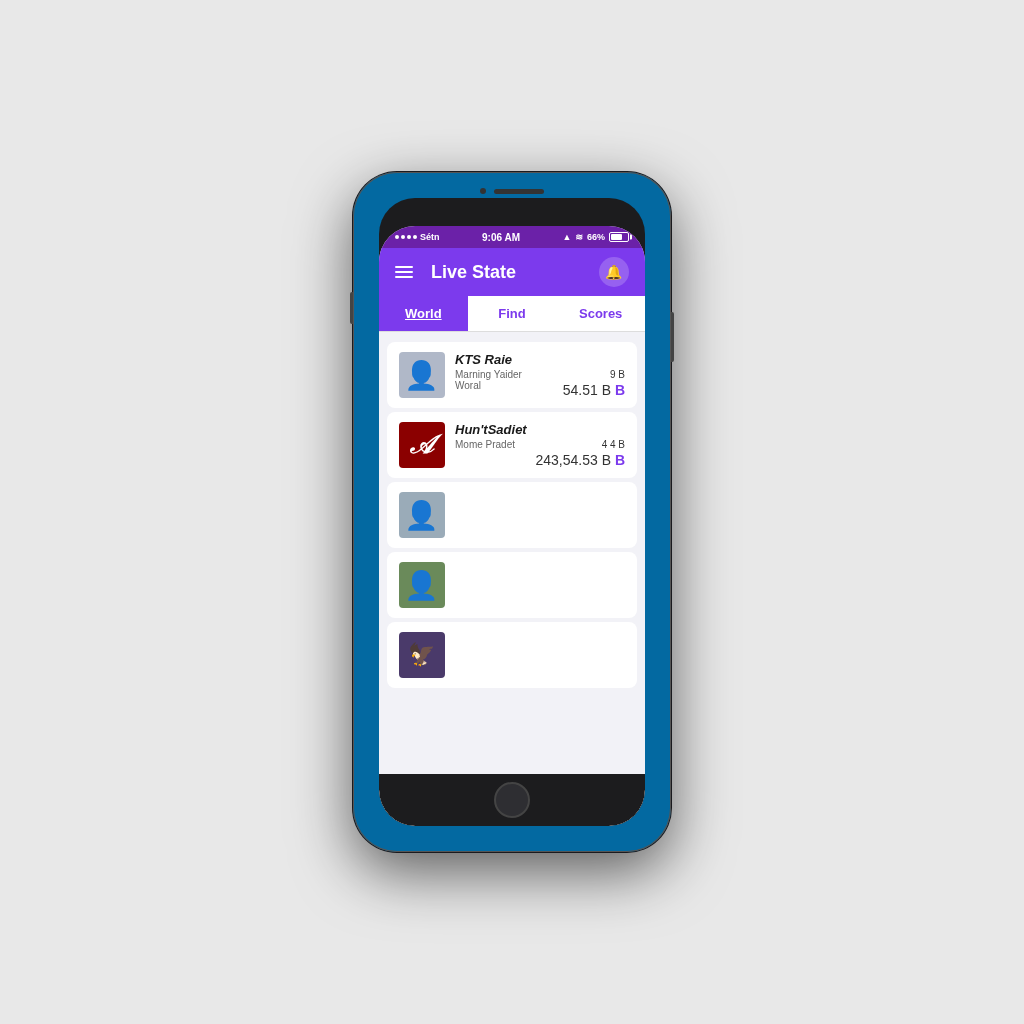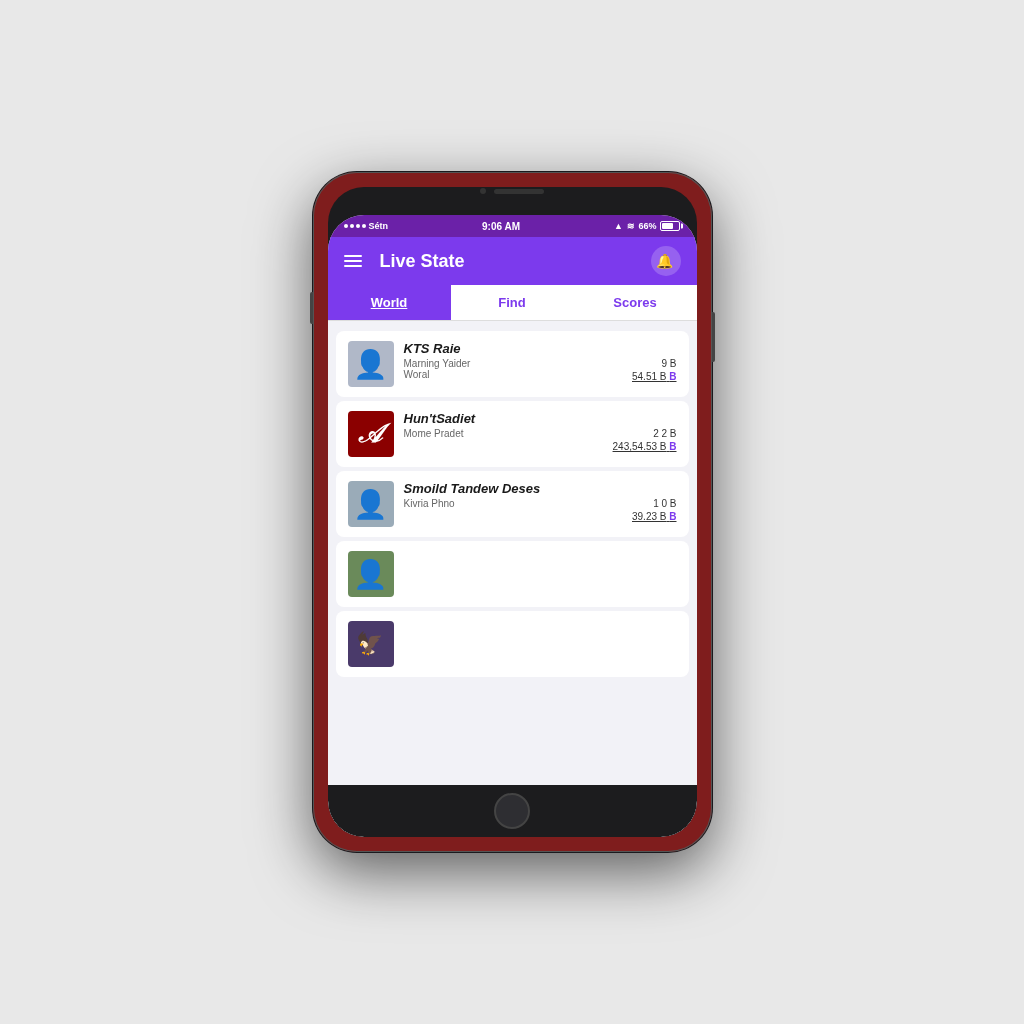--- a/index.html
+++ b/index.html
@@ -6,25 +6,25 @@
     body {
       background: #e8e8e8;
       display: flex;
       justify-content: center;
       align-items: center;
       min-height: 100vh;
       font-family: -apple-system, 'Helvetica Neue', Arial, sans-serif;
     }
 
     .phone-outer {
-      width: 399px;
+      width: 318px;
       height: 680px;
-      background: #7f1d1d;
+      background: #0369a1;
       border-radius: 44px;
-      padding: 15px;
+      padding: 26px;
       box-shadow:
         0 0 0 1px #1a1a1e,
         0 20px 60px rgba(0,0,0,0.6),
         inset 0 0 0 1px #555;
       position: relative;
     }
 
     .phone-inner {
       width: 100%;
       height: 100%;
@@ -256,25 +256,24 @@
     .item-sub {
       font-size: 10px;
       color: #666;
     }
     .item-value {
       font-size: 10px;
       color: #333;
       text-align: right;
     }
     .item-value2 {
-      font-size: 10px;
+      font-size: 14px;
       color: #333;
       text-align: right;
       margin-top: 2px;
-      text-decoration: underline;
     }
     .item-value2 .b-label {
       color: #7c3aed;
       font-weight: 700;
     }
     .item-extra {
       font-size: 9px;
       color: #888;
     }
 
@@ -375,44 +374,33 @@
         </div>
 
         <div class="list-item">
           <div class="item-avatar avatar-red" style="font-size:26px; font-style:italic; font-family:serif;">
             <span>𝒜</span>
           </div>
           <div class="item-content">
             <div class="item-name">Hun'tSadiet</div>
             <div class="item-row">
               <span class="item-sub">Mome Pradet</span>
-              <span class="item-value"><span>2 2 B</span></span>
+              <span class="item-value"><span>4 4 B</span></span>
             </div>
             <div class="item-row">
               <span class="item-sub"></span>
               <span class="item-value2"><span>243,54.53 B</span> <span class="b-label">B</span></span>
             </div>
           </div>
         </div>
 
         <div class="list-item">
           <div class="item-avatar avatar-gray">
             <span style="font-size:28px;">👤</span>
           </div>
-          <div class="item-content">
-            <div class="item-name">Smoild Tandew Deses</div>
-            <div class="item-row">
-              <span class="item-sub">Kivria Phno</span>
-              <span class="item-value"><span>1 0 B</span></span>
-            </div>
-            <div class="item-row">
-              <span class="item-sub"></span>
-              <span class="item-value2"><span>39.23 B</span> <span class="b-label">B</span></span>
-            </div>
-          </div>
         </div>
 
         <div class="list-item">
           <div class="item-avatar avatar-green">
             <span style="font-size:28px;">👤</span>
           </div>
         </div>
 
         <div class="list-item">
           <div class="item-avatar avatar-purple">

